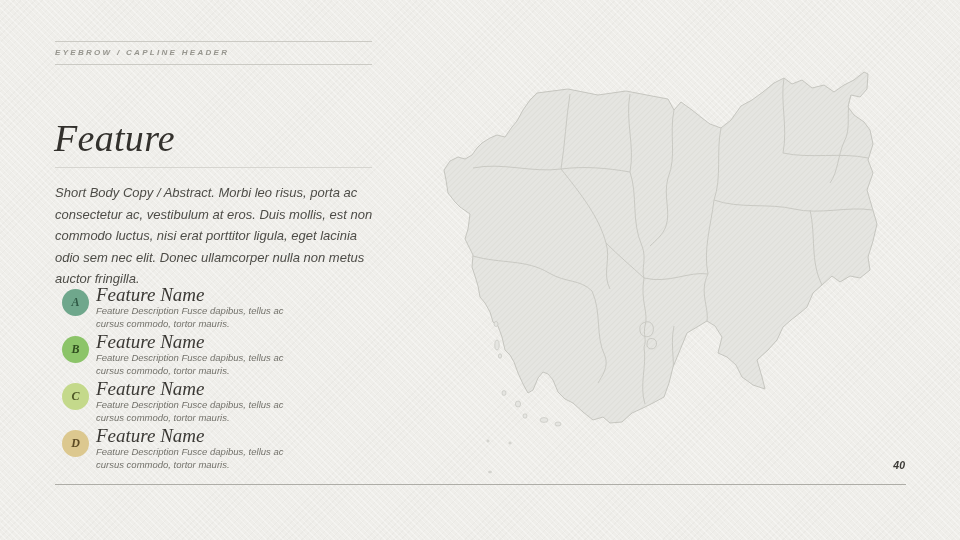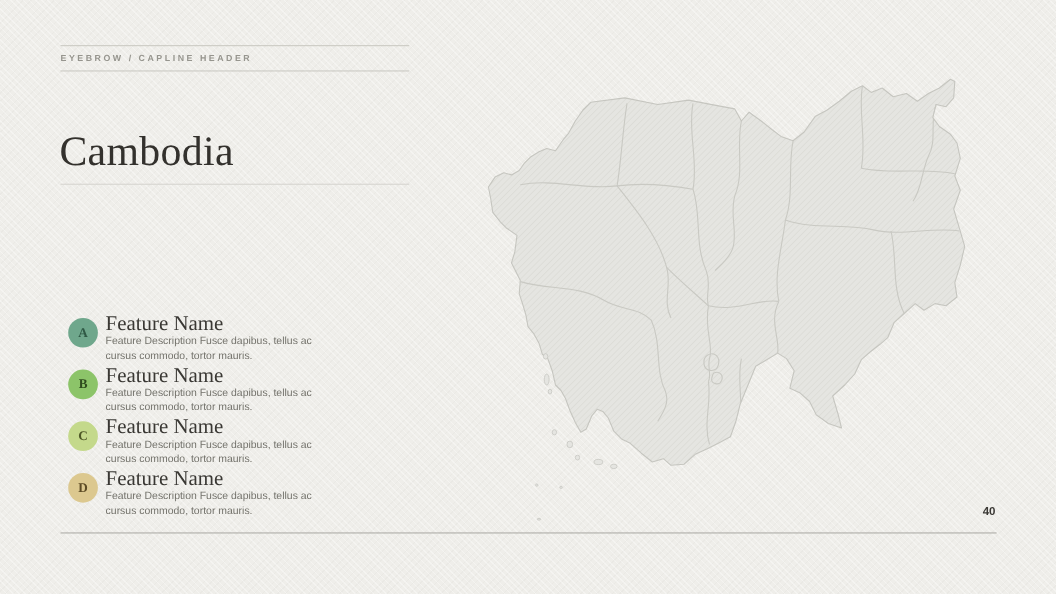--- a/index.html
+++ b/index.html
@@ -8,20 +8,21 @@
     font-family:"Liberation Sans",sans-serif;
     background:#efeeea;
     position:relative;
   }
   .slide{
     position:absolute;inset:0;width:960px;height:540px;
     background:
       repeating-linear-gradient(45deg, rgba(255,255,255,0.35) 0 1px, rgba(0,0,0,0) 1px 4px),
       repeating-linear-gradient(-45deg, rgba(120,118,108,0.04) 0 1px, rgba(0,0,0,0) 1px 5px),
       #efeeea;
+    font-style: italic;
   }
   .rule{position:absolute;left:55px;width:317px;height:1px;background:#cbcac4;}
   .eyebrow-text{
     position:absolute;left:55px;top:48px;
     font-size:8px;font-weight:700;letter-spacing:2.3px;
     color:#96958e;
   }
   .title{
     position:absolute;left:54px;top:116px;margin:0;
     font-family:"Liberation Serif",serif;font-weight:400;
@@ -62,23 +63,24 @@
 </style>
 </head>
 <body>
 
 <div class="slide">
 
   <div class="rule" style="top:41px"></div>
   <div class="eyebrow-text">EYEBROW / CAPLINE HEADER</div>
   <div class="rule" style="top:64px"></div>
 
-  <h1 class="title">Cambodia</h1>
+  <h1 class="title">Feature</h1>
   <div class="title-rule"></div>
 
+  <p class="body-copy">Short Body Copy / Abstract.  Morbi leo risus, porta ac consectetur ac, vestibulum at eros. Duis mollis, est non commodo luctus, nisi erat porttitor ligula, eget lacinia odio sem nec elit. Donec ullamcorper nulla non metus auctor fringilla.</p>
 
   <ul class="features">
     <li class="feature-row">
       <span class="badge" style="background: rgb(111, 167, 140); color: rgb(47, 89, 69);">A</span>
       <div class="feature-text">
         <h3 class="feature-name">Feature Name</h3>
         <p class="feature-desc">Feature Description Fusce dapibus, tellus ac cursus commodo, tortor mauris.</p>
       </div>
     </li>
     <li class="feature-row">

